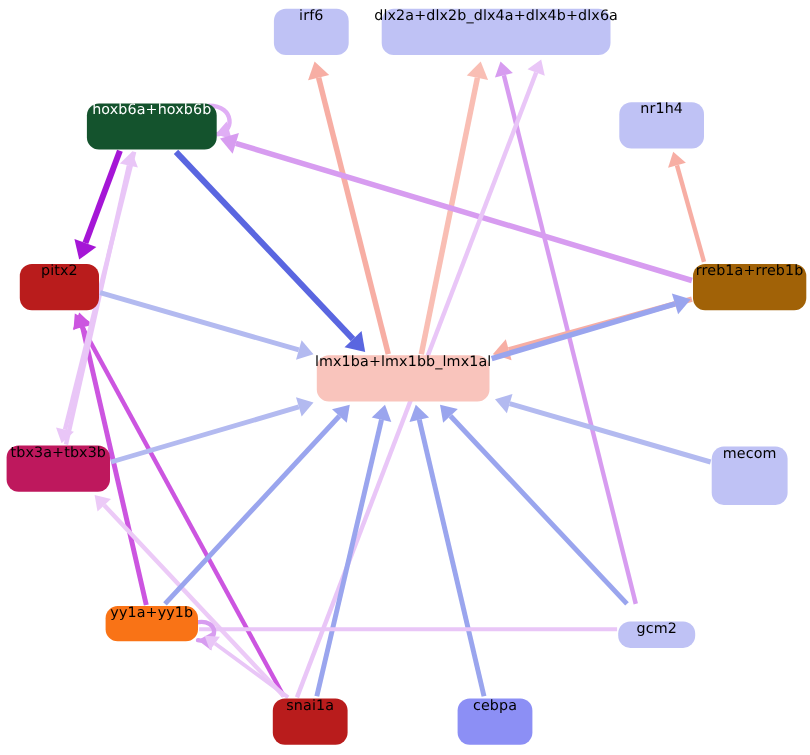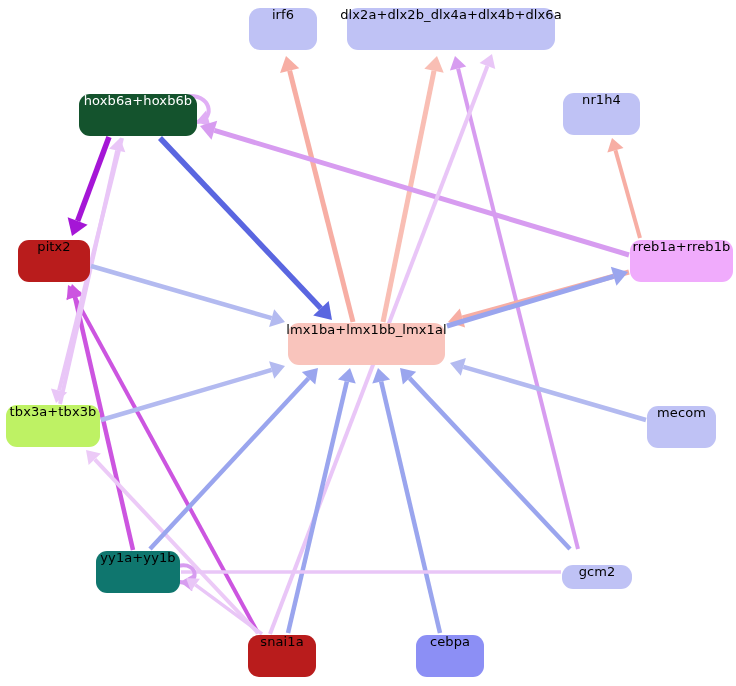--- a/index.html
+++ b/index.html
@@ -154,33 +154,33 @@
       </div>
       <div class="gnode" style="left: 79px; top: 94px; width: 118px; height: 42px; background: #14532d; color: rgb(255, 255, 255);">
         <span>hoxb6a+hoxb6b</span>
       </div>
       <div class="gnode" style="left: 563px; top: 93px; width: 77px; height: 42px; background: rgb(191, 194, 245); color: rgb(0, 0, 0);">
         <span>nr1h4</span>
       </div>
       <div class="gnode" style="left: 18px; top: 240px; width: 72px; height: 42px; background: #b91c1c; color: rgb(0, 0, 0);">
         <span>pitx2</span>
       </div>
-      <div class="gnode" style="left: 630px; top: 240px; width: 103px; height: 42px; background: #f0abfc; color: rgb(0, 0, 0);">
+      <div class="gnode" style="left: 630px; top: 240px; width: 103px; height: 42px; background: #a16207; color: rgb(0, 0, 0);">
         <span>rreb1a+rreb1b</span>
       </div>
       <div class="gnode" style="left: 288px; top: 323px; width: 157px; height: 42px; background: rgb(249, 196, 188); color: rgb(0, 0, 0);">
         <span>lmx1ba+lmx1bb_lmx1al</span>
       </div>
-      <div class="gnode" style="left: 6px; top: 405px; width: 94px; height: 42px; background: #bef264; color: rgb(0, 0, 0);">
+      <div class="gnode" style="left: 6px; top: 405px; width: 94px; height: 42px; background: #be185d; color: rgb(0, 0, 0);">
         <span>tbx3a+tbx3b</span>
       </div>
-      <div class="gnode" style="left: 647px; top: 406px; width: 69px; height: 42px; background: rgb(191, 194, 245); color: rgb(0, 0, 0);">
+      <div class="gnode" style="left: 647px; top: 406px; width: 69px; height: 53px; background: rgb(191, 194, 245); color: rgb(0, 0, 0);">
         <span>mecom</span>
       </div>
-      <div class="gnode" style="left: 96px; top: 551px; width: 84px; height: 42px; background: #0f766e; color: rgb(0, 0, 0);">
+      <div class="gnode" style="left: 96px; top: 551px; width: 84px; height: 32px; background: #f97316; color: rgb(0, 0, 0);">
         <span>yy1a+yy1b</span>
       </div>
       <div class="gnode" style="left: 562px; top: 565px; width: 70px; height: 24px; background: rgb(191, 194, 245); color: rgb(0, 0, 0);">
         <span>gcm2</span>
       </div>
       <div class="gnode" style="left: 248px; top: 635px; width: 68px; height: 42px; background: #b91c1c; color: rgb(0, 0, 0);">
         <span>snai1a</span>
       </div>
       <div class="gnode" style="left: 416px; top: 635px; width: 68px; height: 42px; background: rgb(140, 143, 245); color: rgb(0, 0, 0);">
         <span>cebpa</span>

